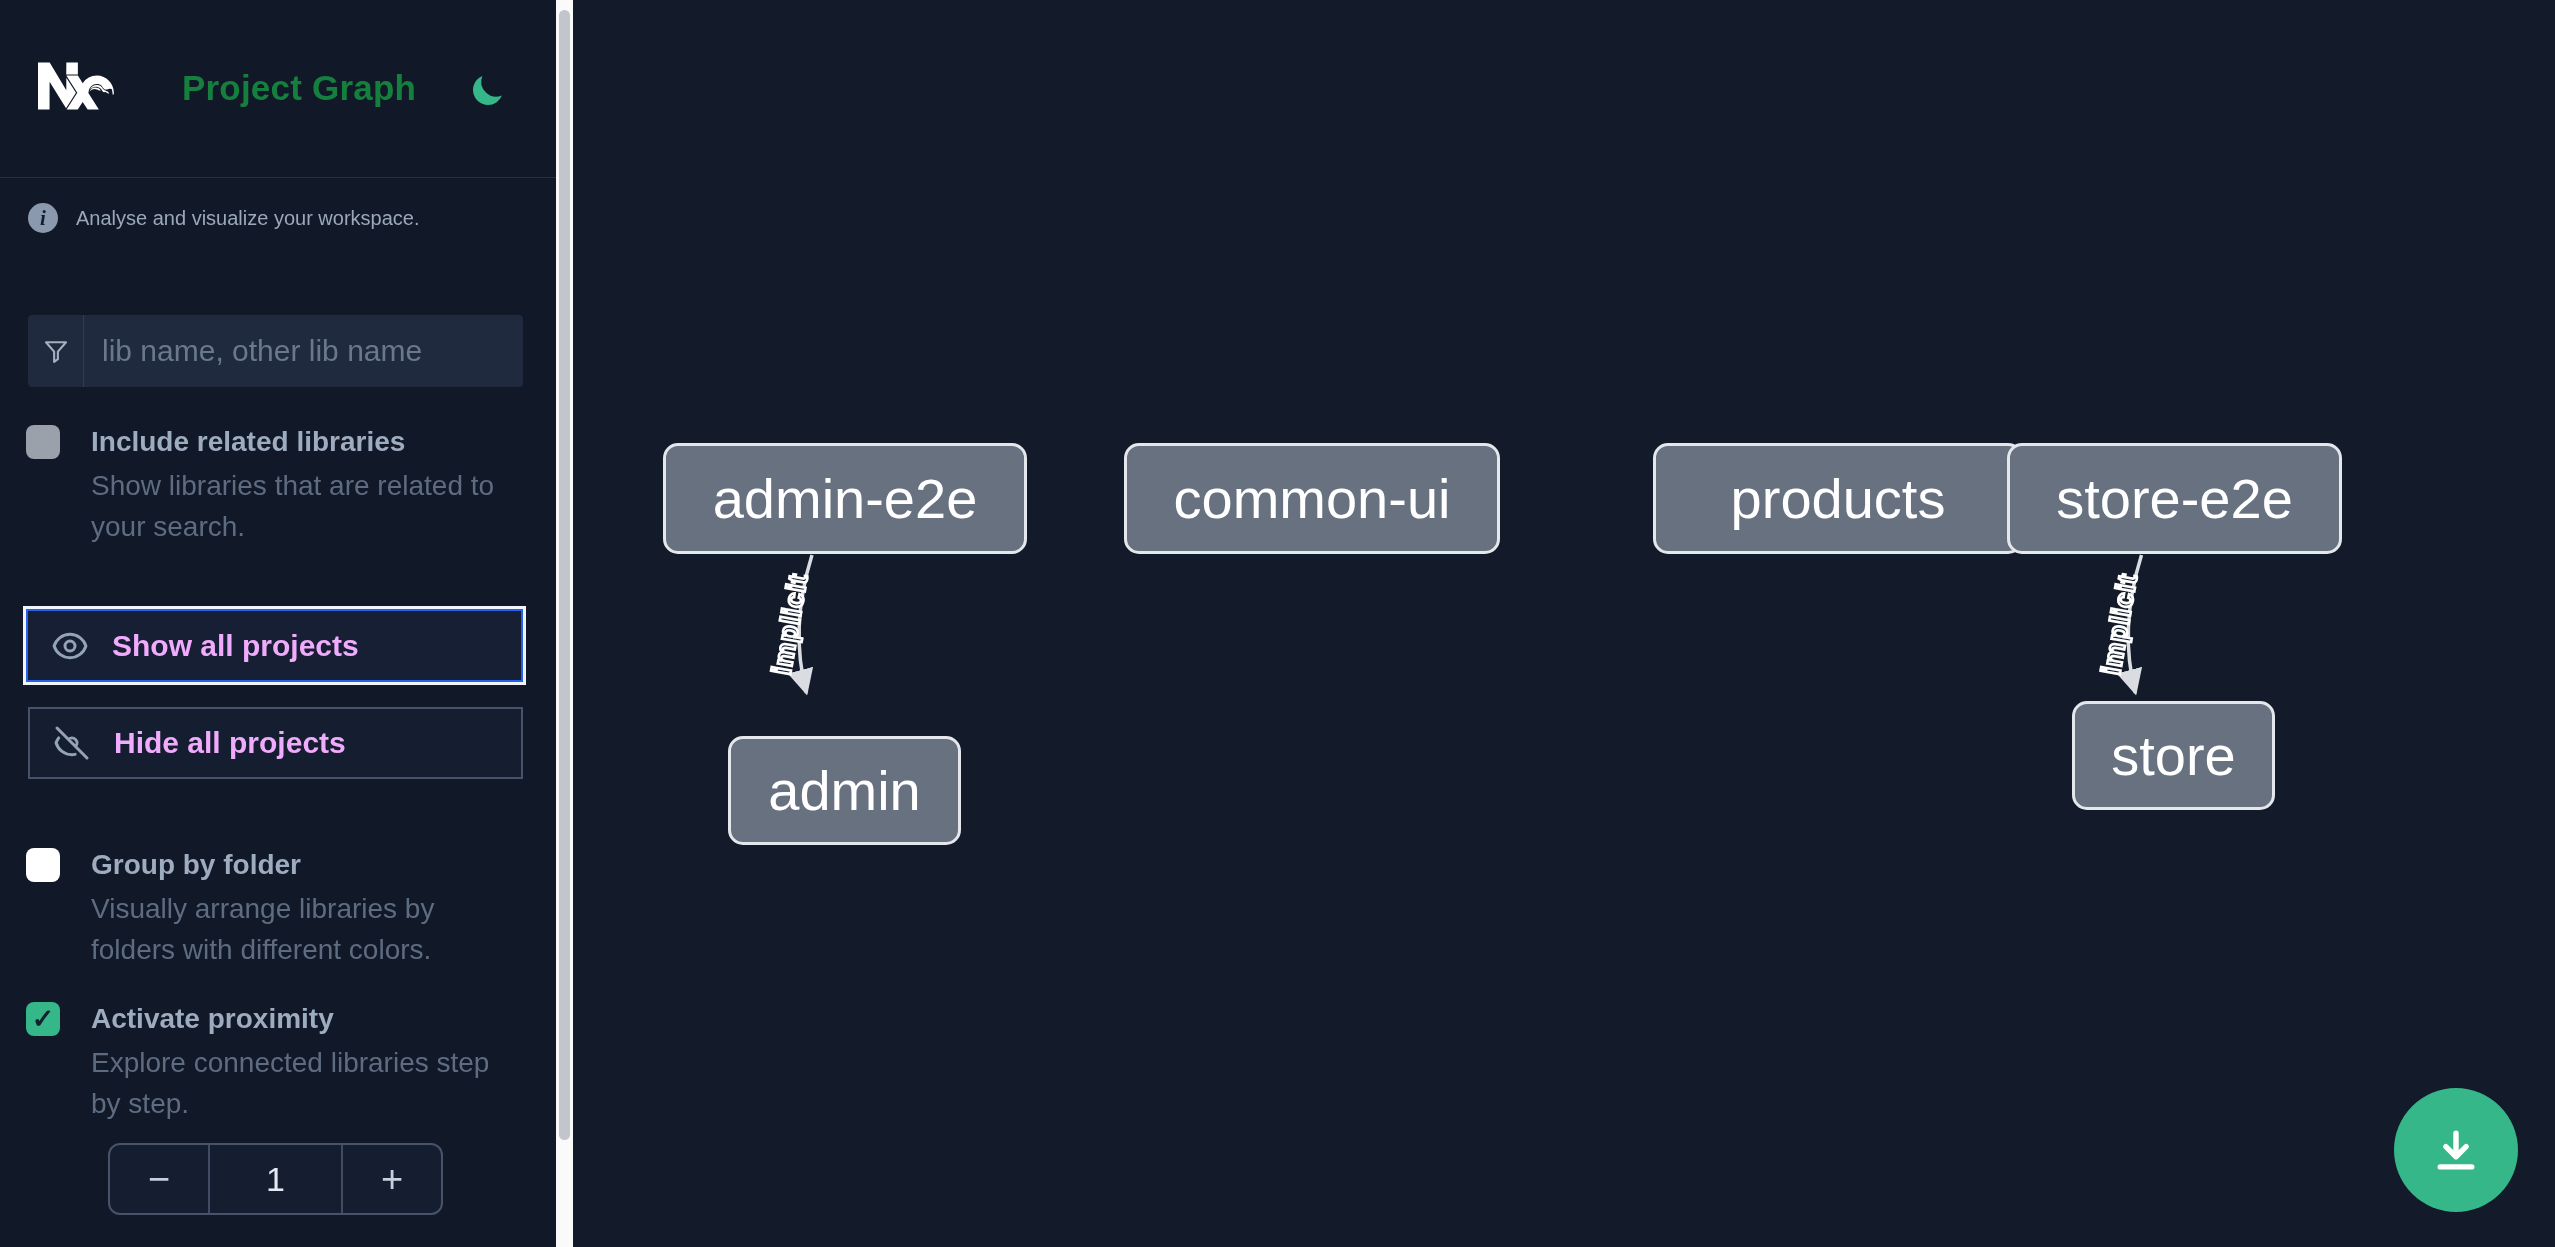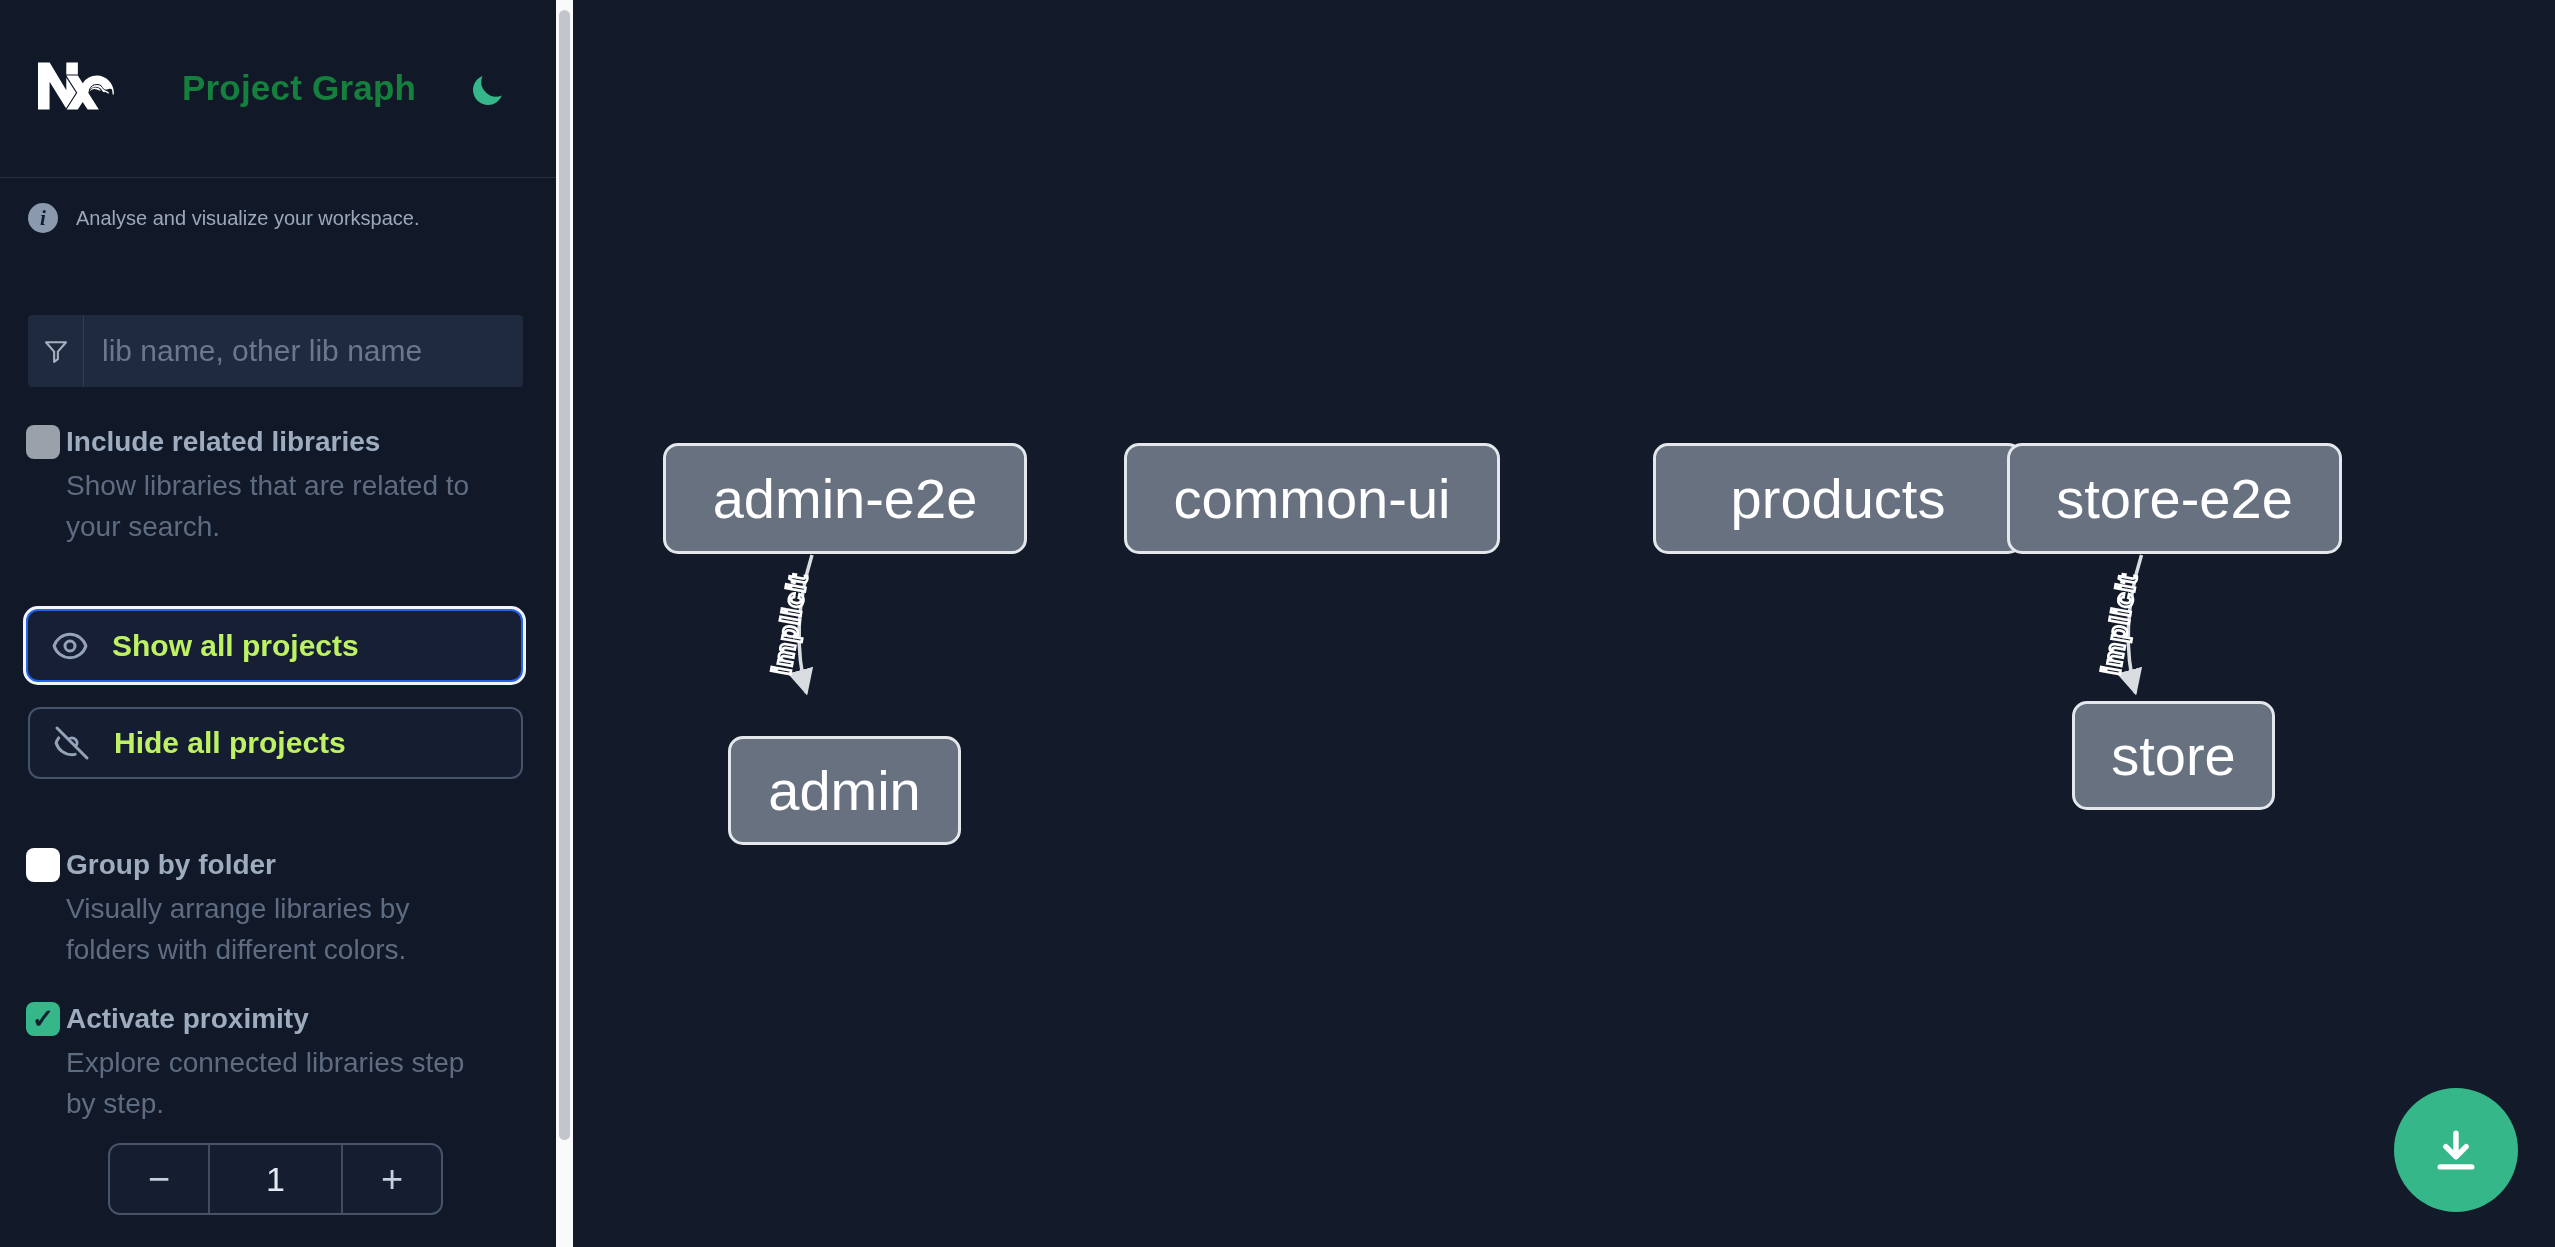--- a/index.html
+++ b/index.html
@@ -28,32 +28,32 @@
   .info-icon{flex:0 0 30px;width:30px;height:30px;border-radius:50%;background:#8a99ad;color:#141d2e;
     font:italic 700 21px "Liberation Serif",serif;display:flex;align-items:center;justify-content:center;margin-top:1px;}
   .tagline-text{font-size:20px;line-height:33px;color:#9aa8ba;}
 
   .filter-box{position:absolute;left:28px;top:315px;width:495px;height:72px;background:#1f2a3e;border-radius:4px;display:flex;overflow:hidden;}
   .funnel-cell{flex:0 0 56px;display:flex;align-items:center;justify-content:center;border-right:1px solid #303c54;}
   .funnel-cell svg{width:30px;height:30px;stroke:#a3b0c2;fill:none;stroke-width:1.7;stroke-linejoin:round;stroke-linecap:round;}
   .filter-input{flex:1;background:transparent;border:none;outline:none;color:#cbd5e1;font-size:30px;padding:0 18px;font-family:"Liberation Sans",sans-serif;}
   .filter-input::placeholder{color:#69788f;}
 
-  .opt{position:absolute;left:26px;width:500px;display:flex;gap:6px;align-items:flex-start;}
+  .opt{position:absolute;left:26px;width:500px;display:flex;gap:31px;align-items:flex-start;}
   .cb{flex:0 0 34px;width:34px;height:34px;border-radius:8px;margin-top:2px;display:flex;align-items:center;justify-content:center;cursor:pointer;}
   .cb-0{background:#9aa1ab;}
   .cb-1{background:#ffffff;}
   .cb-2{background:var(--accent-green);}
   .cb.checked::after{content:"✓";color:#15202f;font-size:27px;font-weight:700;line-height:1;}
   .opt-text{width:445px;}
   .opt-label{font-size:28px;font-weight:700;color:#9dacbf;line-height:38px;}
   .opt-desc{font-size:28px;color:#5e6c82;line-height:41px;white-space:pre-line;margin-top:4px;}
 
   .btn{position:absolute;left:28px;width:495px;height:72px;display:flex;align-items:center;gap:22px;padding-left:22px;
-    background:#151e31;border:2px solid #45536a;border-radius:12px;color:#bef264;font-size:30px;font-weight:600;
+    background:#151e31;border:2px solid #45536a;border-radius:0;color:#f0abfc;font-size:30px;font-weight:600;
     font-family:"Liberation Sans",sans-serif;cursor:pointer;}
   .btn svg{width:40px;height:40px;stroke:#94a3b8;fill:none;stroke-width:1.8;stroke-linecap:round;stroke-linejoin:round;}
   .btn-primary{left:26px;width:497px;height:73px;background:#161f33;border-color:var(--accent-blue);box-shadow:0 0 0 3px #f1f5f9;}
 
   .stepper{position:absolute;left:108px;top:1143px;width:335px;height:72px;background:#151e31;border:2px solid #46536b;border-radius:12px;display:flex;overflow:hidden;}
   .step-btn{flex:0 0 98px;background:transparent;border:none;color:#c6cfdd;font-size:38px;cursor:pointer;font-family:"Liberation Sans",sans-serif;}
   .step-val{flex:1;display:flex;align-items:center;justify-content:center;color:#e2e9f3;font-size:34px;border-left:2px solid #3f4c63;border-right:2px solid #3f4c63;}
 
   .sb-track{position:absolute;right:0;top:0;width:17px;height:1247px;background:#fafafa;}
   .sb-thumb{position:absolute;left:3px;top:10px;width:11px;height:1130px;border-radius:6px;background:#c2c5cb;cursor:pointer;}

